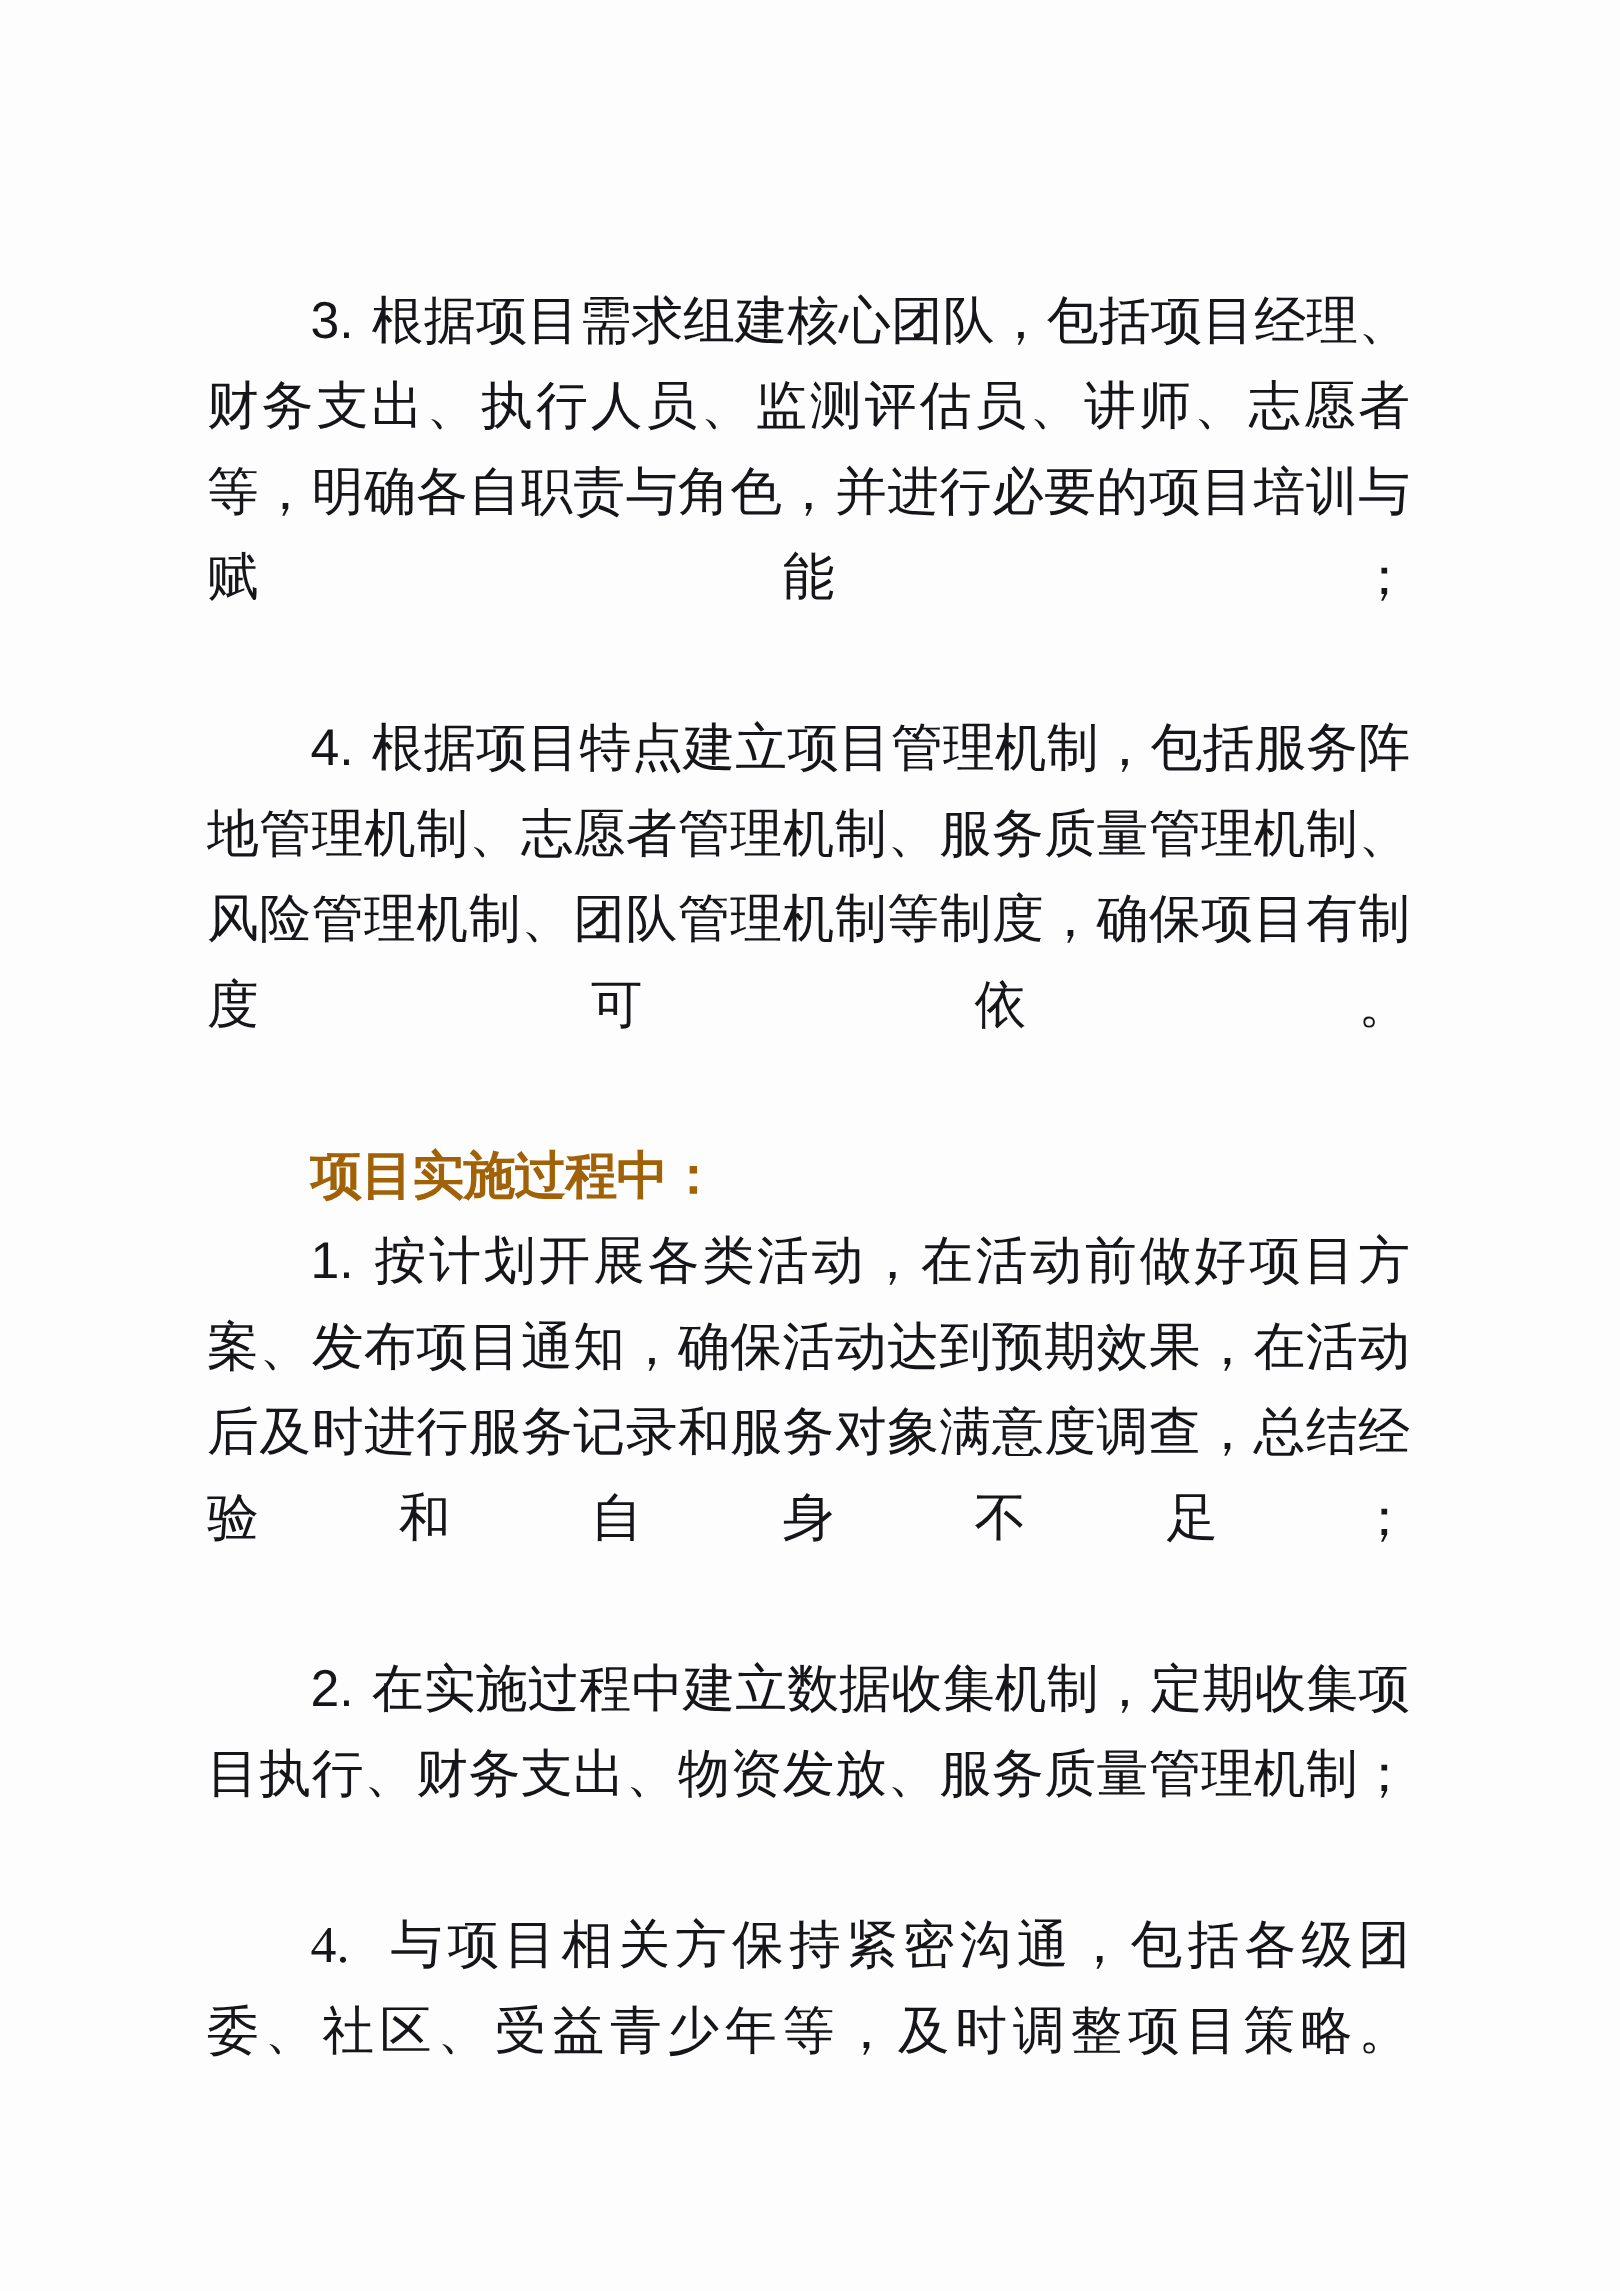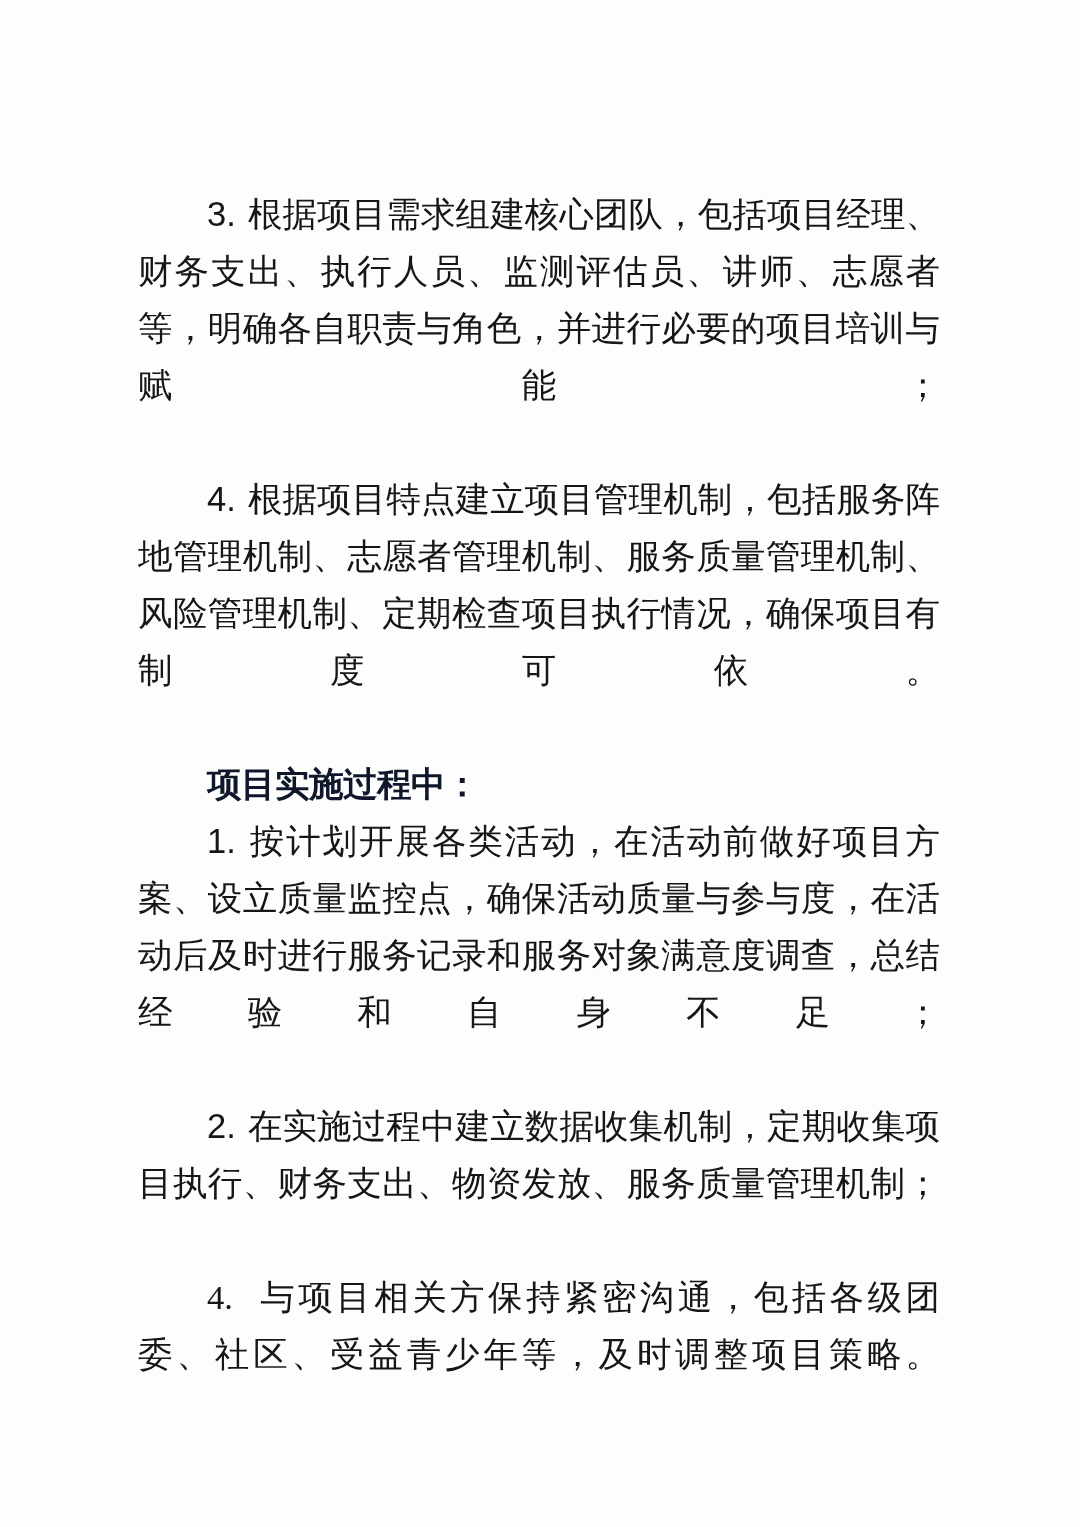--- a/index.html
+++ b/index.html
@@ -44,21 +44,21 @@
   
   .para::after {
     content: "";
     display: inline-block;
     width: 100%;
   }
 
   .heading {
     font-size: 34.5px;
     line-height: 57px;
-    color: #0f172a;
+    color: #a16207;
     font-weight: 700;
     text-indent: 69px;
     margin: 0;
     letter-spacing: -0.5px;
   }
 
   
   .marker {
     font-weight: 400;
   }
@@ -72,25 +72,25 @@
   }
 </style>
 </head>
 <body>
 
 <div class="page">
   <div class="doc-body">
 
     <p class="para"><span class="marker">3.</span><span class="marker-gap"></span><span>根据项目需求组建核心团队，包括项目经理、财务支出、执行人员、监测评估员、讲师、志愿者等，明确各自职责与角色，并进行必要的项目培训与赋能；</span></p>
 
-    <p class="para"><span class="marker">4.</span><span class="marker-gap"></span><span>根据项目特点建立项目管理机制，包括服务阵地管理机制、志愿者管理机制、服务质量管理机制、风险管理机制、定期检查项目执行情况，确保项目有制度可依。</span></p>
+    <p class="para"><span class="marker">4.</span><span class="marker-gap"></span><span>根据项目特点建立项目管理机制，包括服务阵地管理机制、志愿者管理机制、服务质量管理机制、风险管理机制、团队管理机制等制度，确保项目有制度可依。</span></p>
 
     <p class="heading">项目实施过程中：</p>
 
-    <p class="para"><span class="marker">1.</span><span class="marker-gap"></span><span>按计划开展各类活动，在活动前做好项目方案、设立质量监控点，确保活动质量与参与度，在活动后及时进行服务记录和服务对象满意度调查，总结经验和自身不足；</span></p>
+    <p class="para"><span class="marker">1.</span><span class="marker-gap"></span><span>按计划开展各类活动，在活动前做好项目方案、发布项目通知，确保活动达到预期效果，在活动后及时进行服务记录和服务对象满意度调查，总结经验和自身不足；</span></p>
 
     <p class="para"><span class="marker">2.</span><span class="marker-gap"></span><span>在实施过程中建立数据收集机制，定期收集项目执行、财务支出、物资发放、服务质量管理机制；</span></p>
 
 
     <p class="para"><span class="marker-serif">4.</span><span class="marker-gap"></span><span class="marker-gap"></span><span>与项目相关方保持紧密沟通，包括各级团委、社区、受益青少年等，及时调整项目策略。</span></p>
 
   </div>
 </div>
 
 </body></html>

